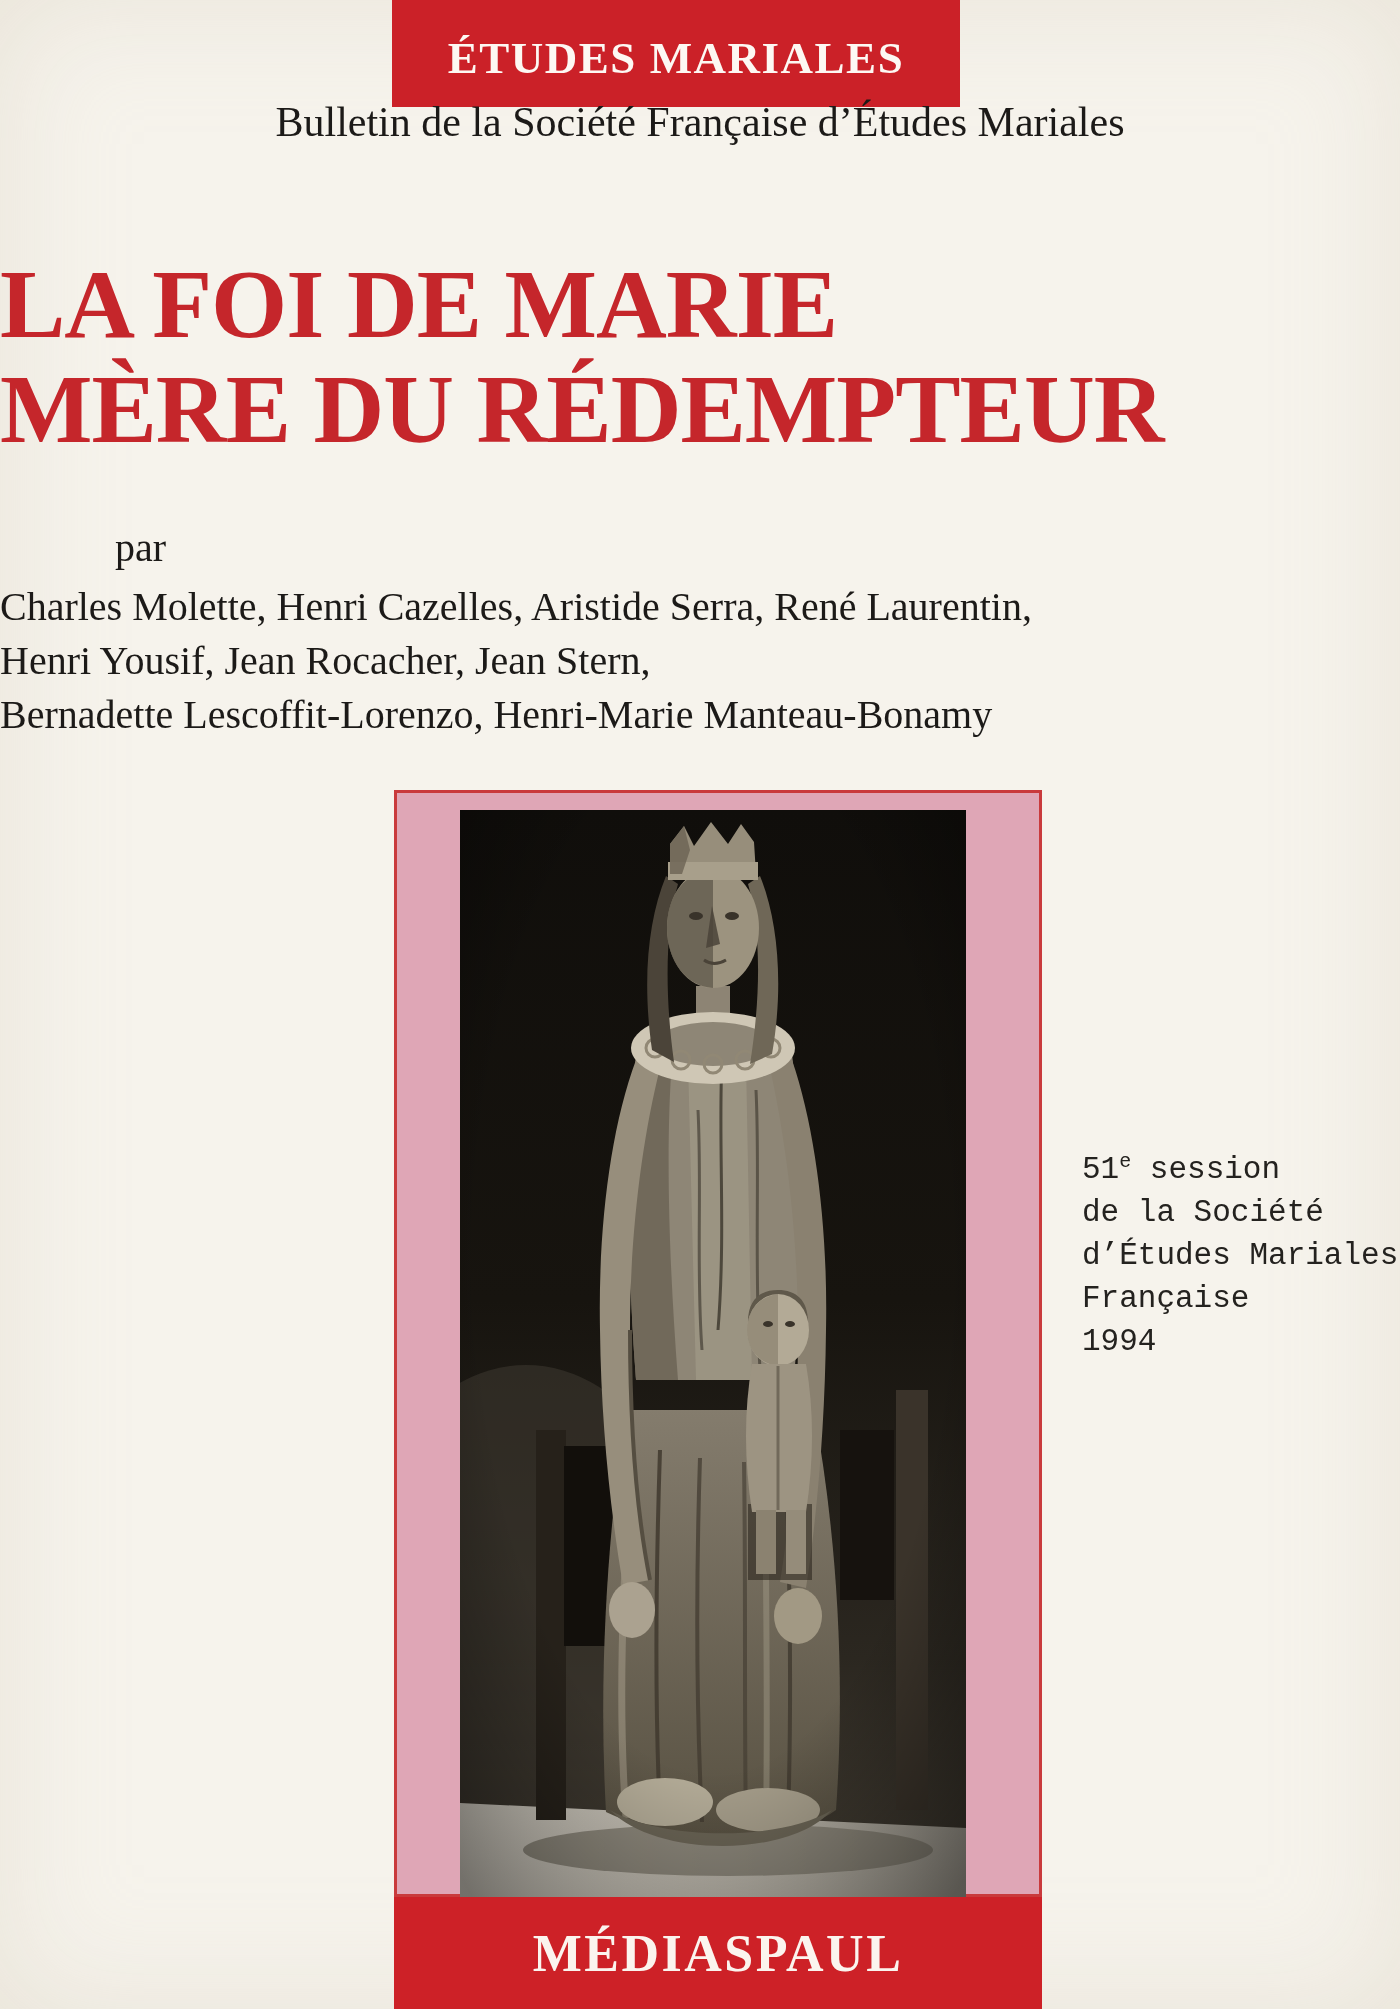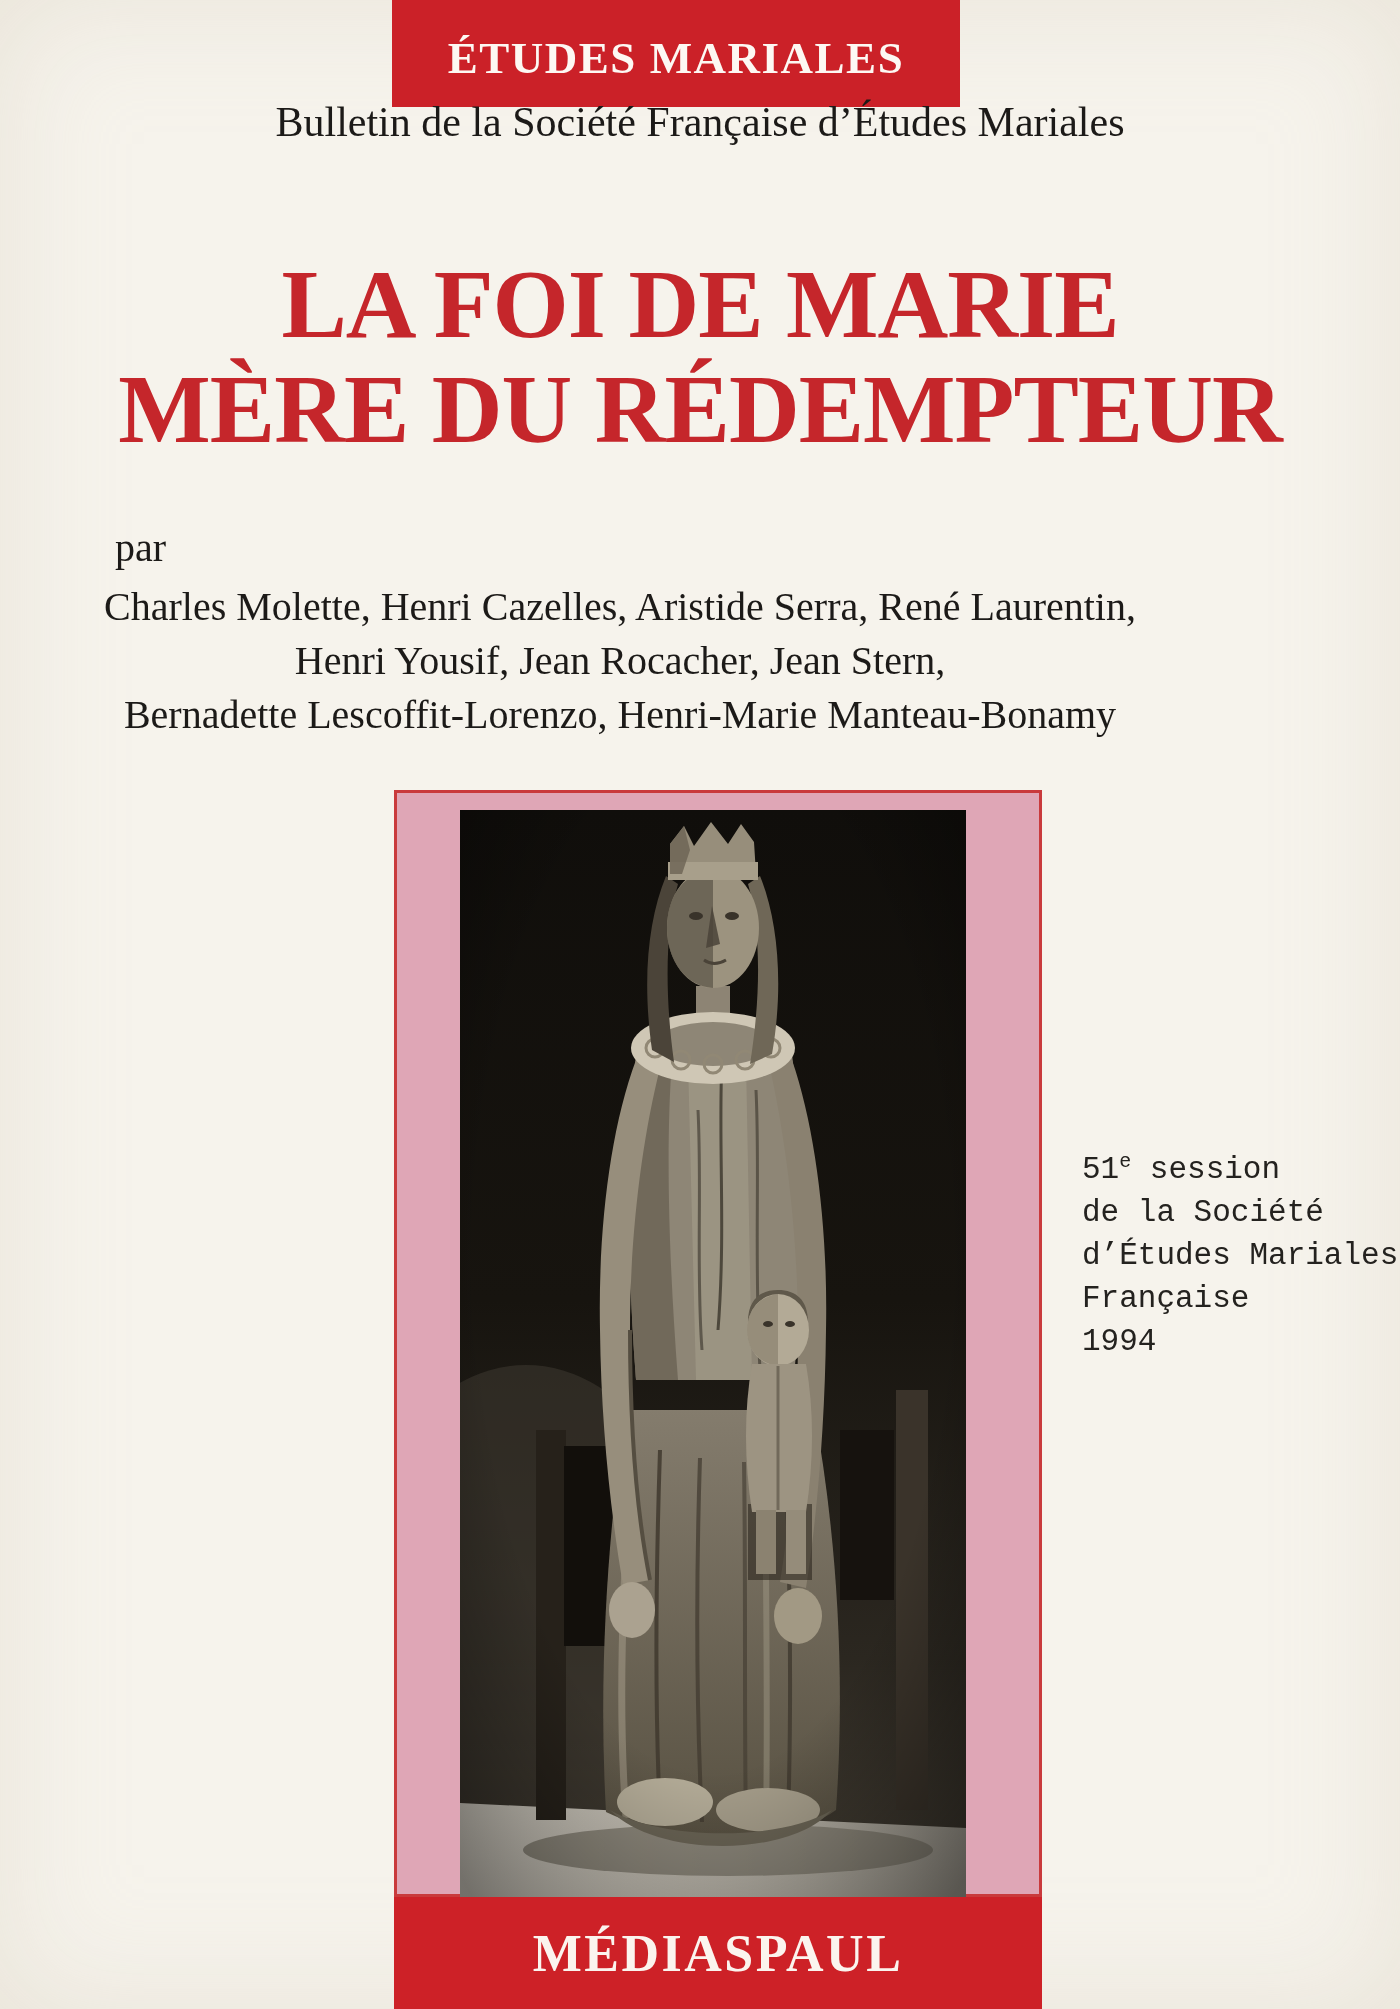--- a/index.html
+++ b/index.html
@@ -22,31 +22,31 @@
   .masthead span{
     color:#fdf8f3;font-weight:bold;font-size:45px;letter-spacing:1.5px;white-space:nowrap;
   }
   
   .subtitle{
     position:absolute;left:0;top:96px;width:1400px;text-align:center;
     color:var(--ink);font-size:42px;line-height:52px;white-space:nowrap;
   }
   
   .title{
-    position:absolute;left:0;top:252px;width:1400px;margin:0;text-align:center;
+    position:absolute;left:0;top:252px;width:1400px;margin:0;
     color:var(--accent-red);font-weight:bold;font-size:98px;line-height:105px;letter-spacing:-1px;
   }
   .title .tl{display:block;white-space:nowrap;}
   
   .par{
     position:absolute;left:115px;top:524px;width:1200px;text-align:left;
     color:var(--ink);font-size:40px;line-height:48px;
   }
   .authors{
-    position:absolute;left:0;top:580px;width:1240px;text-align:center;
+    position:absolute;left:0;top:580px;width:1240px;text-align:left;
     color:var(--ink);font-size:40px;
   }
   .author-line{line-height:54px;white-space:nowrap;}
   
   .frame{
     position:absolute;left:394px;top:790px;width:648px;height:1107px;margin:0;
     background:var(--pink);border:3px solid var(--pink-border);box-sizing:border-box;
   }
   .photo{
     position:absolute;left:460px;top:810px;width:506px;height:1087px;

